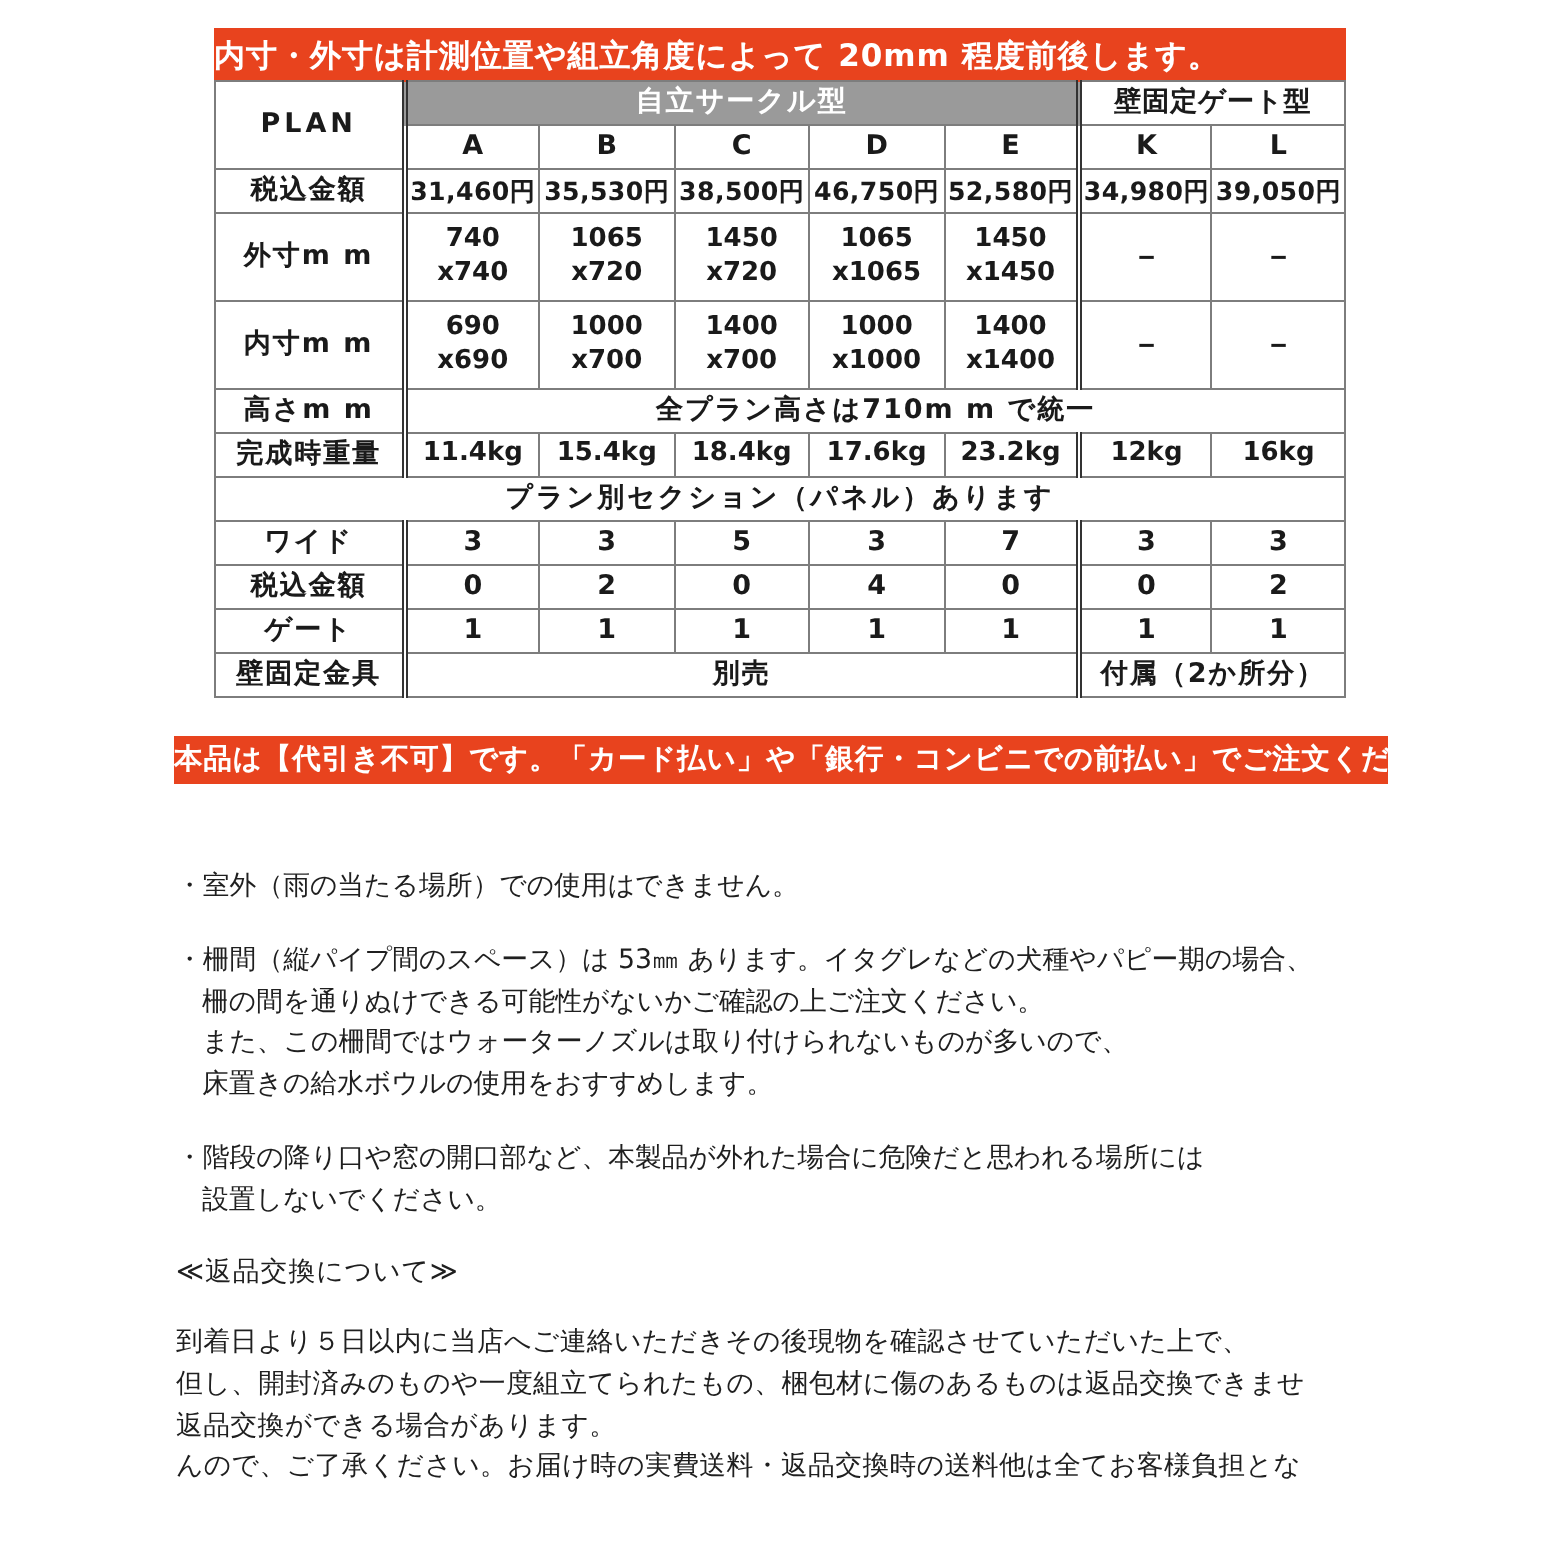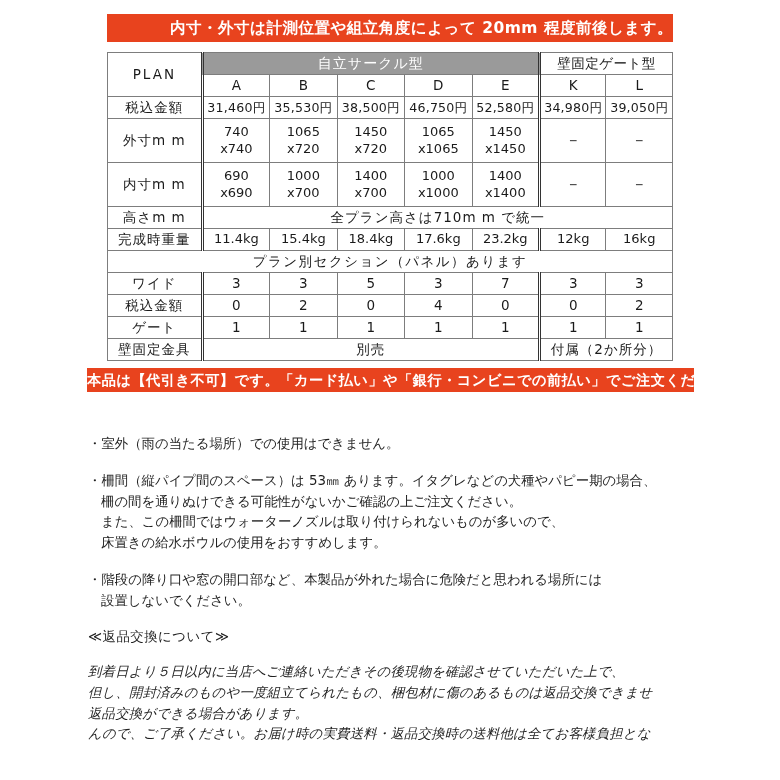--- a/index.html
+++ b/index.html
@@ -14,21 +14,21 @@
     color: #1a1a1a;
     overflow: hidden;
     position: relative;
   }
 
   
   .banner {
     background: #e8431e;
     color: #ffffff;
     font-weight: bold;
-    text-align: right;
+    text-align: left;
     letter-spacing: 0.5px;
     white-space: nowrap;
   }
   #top-banner {
     position: absolute;
     left: 107px;
     top: 14px;
     width: 566px;
     height: 28px;
     line-height: 28px;
@@ -41,22 +41,23 @@
     width: 607px;
     height: 24px;
     line-height: 24px;
     font-size: 14.2px;
   }
 
   
   #spec-table-wrap {
     position: absolute;
     left: 107px;
-    top: 52px;
+    top: 40px;
     width: 566px;
+    font-weight: bold;
   }
   table.spec {
     border-collapse: collapse;
     width: 566px;
     table-layout: fixed;
     font-size: 13px;
   }
   table.spec td {
     border: 1px solid #7d7d7d;
     text-align: center;
@@ -124,21 +125,21 @@
     padding-left: 0;
   }
   .note-item .cont {
     display: block;
     padding-left: 13px;
   }
   .para {
     margin: 0;
     letter-spacing: 0.2px;
   }
-  .para .ln { display: block; font-style: italic; }
+  .para .ln { display: block; }
   #returns-block { margin-top: 12px; }
 </style>
 </head>
 <body>
 
 <div id="top-banner" class="banner">内寸・外寸は計測位置や組立角度によって 20mm 程度前後します。</div>
 
 <div id="spec-table-wrap">
   <table class="spec">
     <colgroup>

